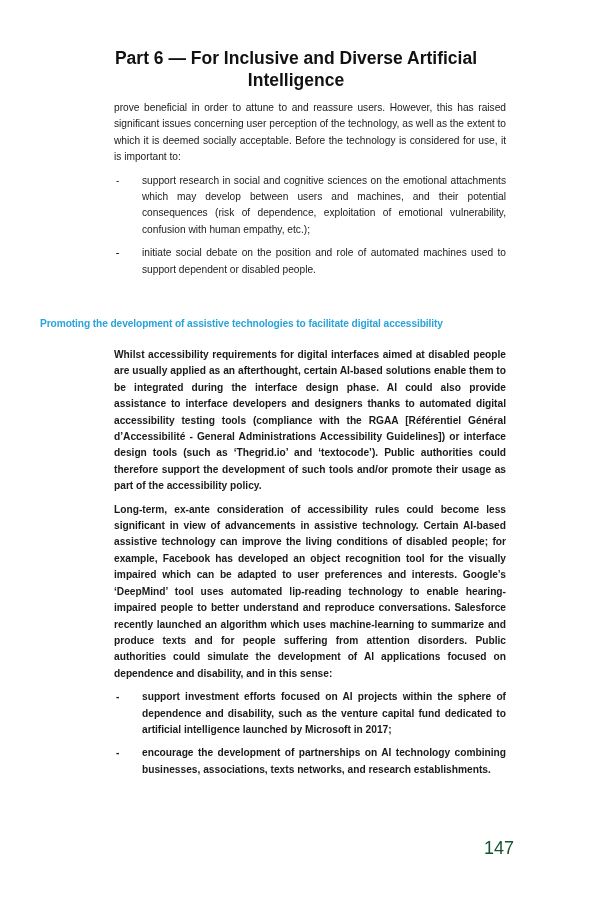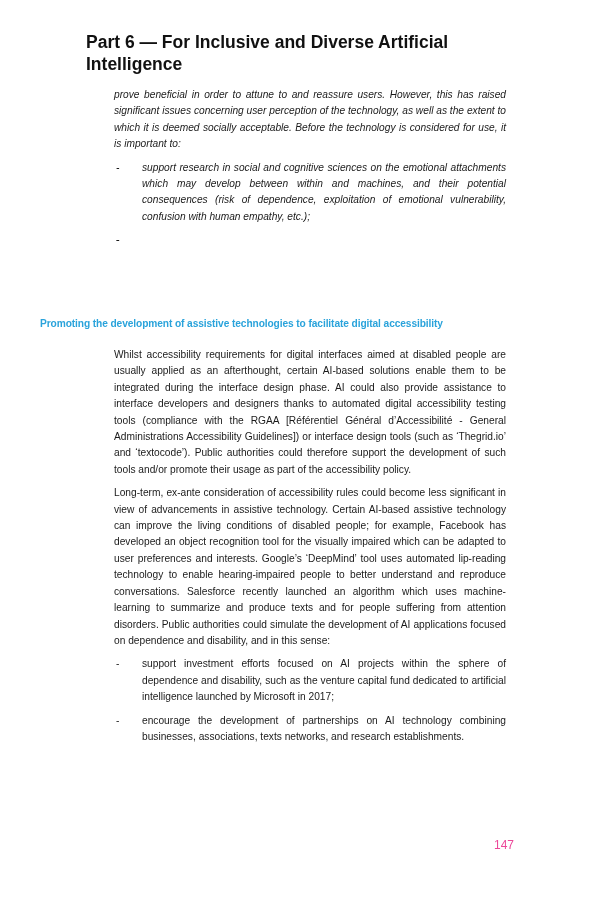--- a/index.html
+++ b/index.html
@@ -1,46 +1,47 @@
 <!DOCTYPE html>
 <html><head>
 <meta charset="utf-8">
 <style>
   html, body { margin:0; padding:0; background:#ffffff; }
   body { width:600px; height:900px; position:relative; overflow:hidden; font-family:"Liberation Sans", sans-serif; color:#1a1a1a; }
-  .title { position:absolute; right:94px; top:31px; width:420px; text-align:left; font-weight:bold; font-size:17.5px; line-height:22px; color:#111; }
+  .title { position:absolute; right:94px; top:47px; width:420px; text-align:center; font-weight:bold; font-size:17.5px; line-height:22px; color:#111; }
   .body-text { position:absolute; left:114px; width:392px; font-size:10.2px; line-height:16.4px; text-align:justify; }
   .p { margin:0 0 7px 0; }
   .bullet { position:relative; padding-left:28px; margin:0 0 7px 0; }
   .bullet .dash { position:absolute; left:2px; top:0; }
   .section-head { position:absolute; left:40px; top:318px; font-size:10.2px; font-weight:bold; color:#2aa3db; letter-spacing:-0.1px;text-align:center; }
-  .page-num { position:absolute; right:86px; top:838px; font-size:12px; color:#ec4899; }
+  .page-num { position:absolute; right:86px; top:838px; font-size:18px; color:#14532d; }
 </style>
 </head>
 <body>
 
 <div class="title">Part 6 — For Inclusive and Diverse Artificial Intelligence</div>
 
-<div class="body-text" style="top:87px;font-style:italic;">
+<div class="body-text" style="top:100px;">
   <p class="p">prove beneficial in order to attune to and reassure users. However, this has raised significant issues concerning user perception of the technology, as well as the extent to which it is deemed socially acceptable. Before the technology is considered for use, it is important to:</p>
   <div class="bullet">
     <span class="dash">-</span>
-    <span>support research in social and cognitive sciences on the emotional attachments which may develop between within and machines, and their potential consequences (risk of dependence, exploitation of emotional vulnerability, confusion with human empathy, etc.);</span>
+    <span>support research in social and cognitive sciences on the emotional attachments which may develop between users and machines, and their potential consequences (risk of dependence, exploitation of emotional vulnerability, confusion with human empathy, etc.);</span>
   </div>
   <div class="bullet">
     <span class="dash">-</span>
   </div>
   <div class="bullet">
     <span class="dash">-</span>
+    <span>initiate social debate on the position and role of automated machines used to support dependent or disabled people.</span>
   </div>
 </div>
 
 <div class="section-head" style="color: rgb(42, 163, 219);">Promoting the development of assistive technologies to facilitate digital accessibility</div>
 
-<div class="body-text" style="top:347px;">
+<div class="body-text" style="top:347px;font-weight:bold;">
   <p class="p">Whilst accessibility requirements for digital interfaces aimed at disabled people are usually applied as an afterthought, certain AI-based solutions enable them to be integrated during the interface design phase. AI could also provide assistance to interface developers and designers thanks to automated digital accessibility testing tools (compliance with the RGAA [Référentiel Général d’Accessibilité - General Administrations Accessibility Guidelines]) or interface design tools (such as ‘Thegrid.io’ and ‘textocode’). Public authorities could therefore support the development of such tools and/or promote their usage as part of the accessibility policy.</p>
   <p class="p">Long-term, ex-ante consideration of accessibility rules could become less significant in view of advancements in assistive technology. Certain AI-based assistive technology can improve the living conditions of disabled people; for example, Facebook has developed an object recognition tool for the visually impaired which can be adapted to user preferences and interests. Google’s ‘DeepMind’ tool uses automated lip-reading technology to enable hearing-impaired people to better understand and reproduce conversations. Salesforce recently launched an algorithm which uses machine-learning to summarize and produce texts and for people suffering from attention disorders. Public authorities could simulate the development of AI applications focused on dependence and disability, and in this sense:</p>
   <div class="bullet">
     <span class="dash">-</span>
     <span>support investment efforts focused on AI projects within the sphere of dependence and disability, such as the venture capital fund dedicated to artificial intelligence launched by Microsoft in 2017;</span>
   </div>
   <div class="bullet">
     <span class="dash">-</span>
     <span>encourage the development of partnerships on AI technology combining businesses, associations, texts networks, and research establishments.</span>
   </div>

